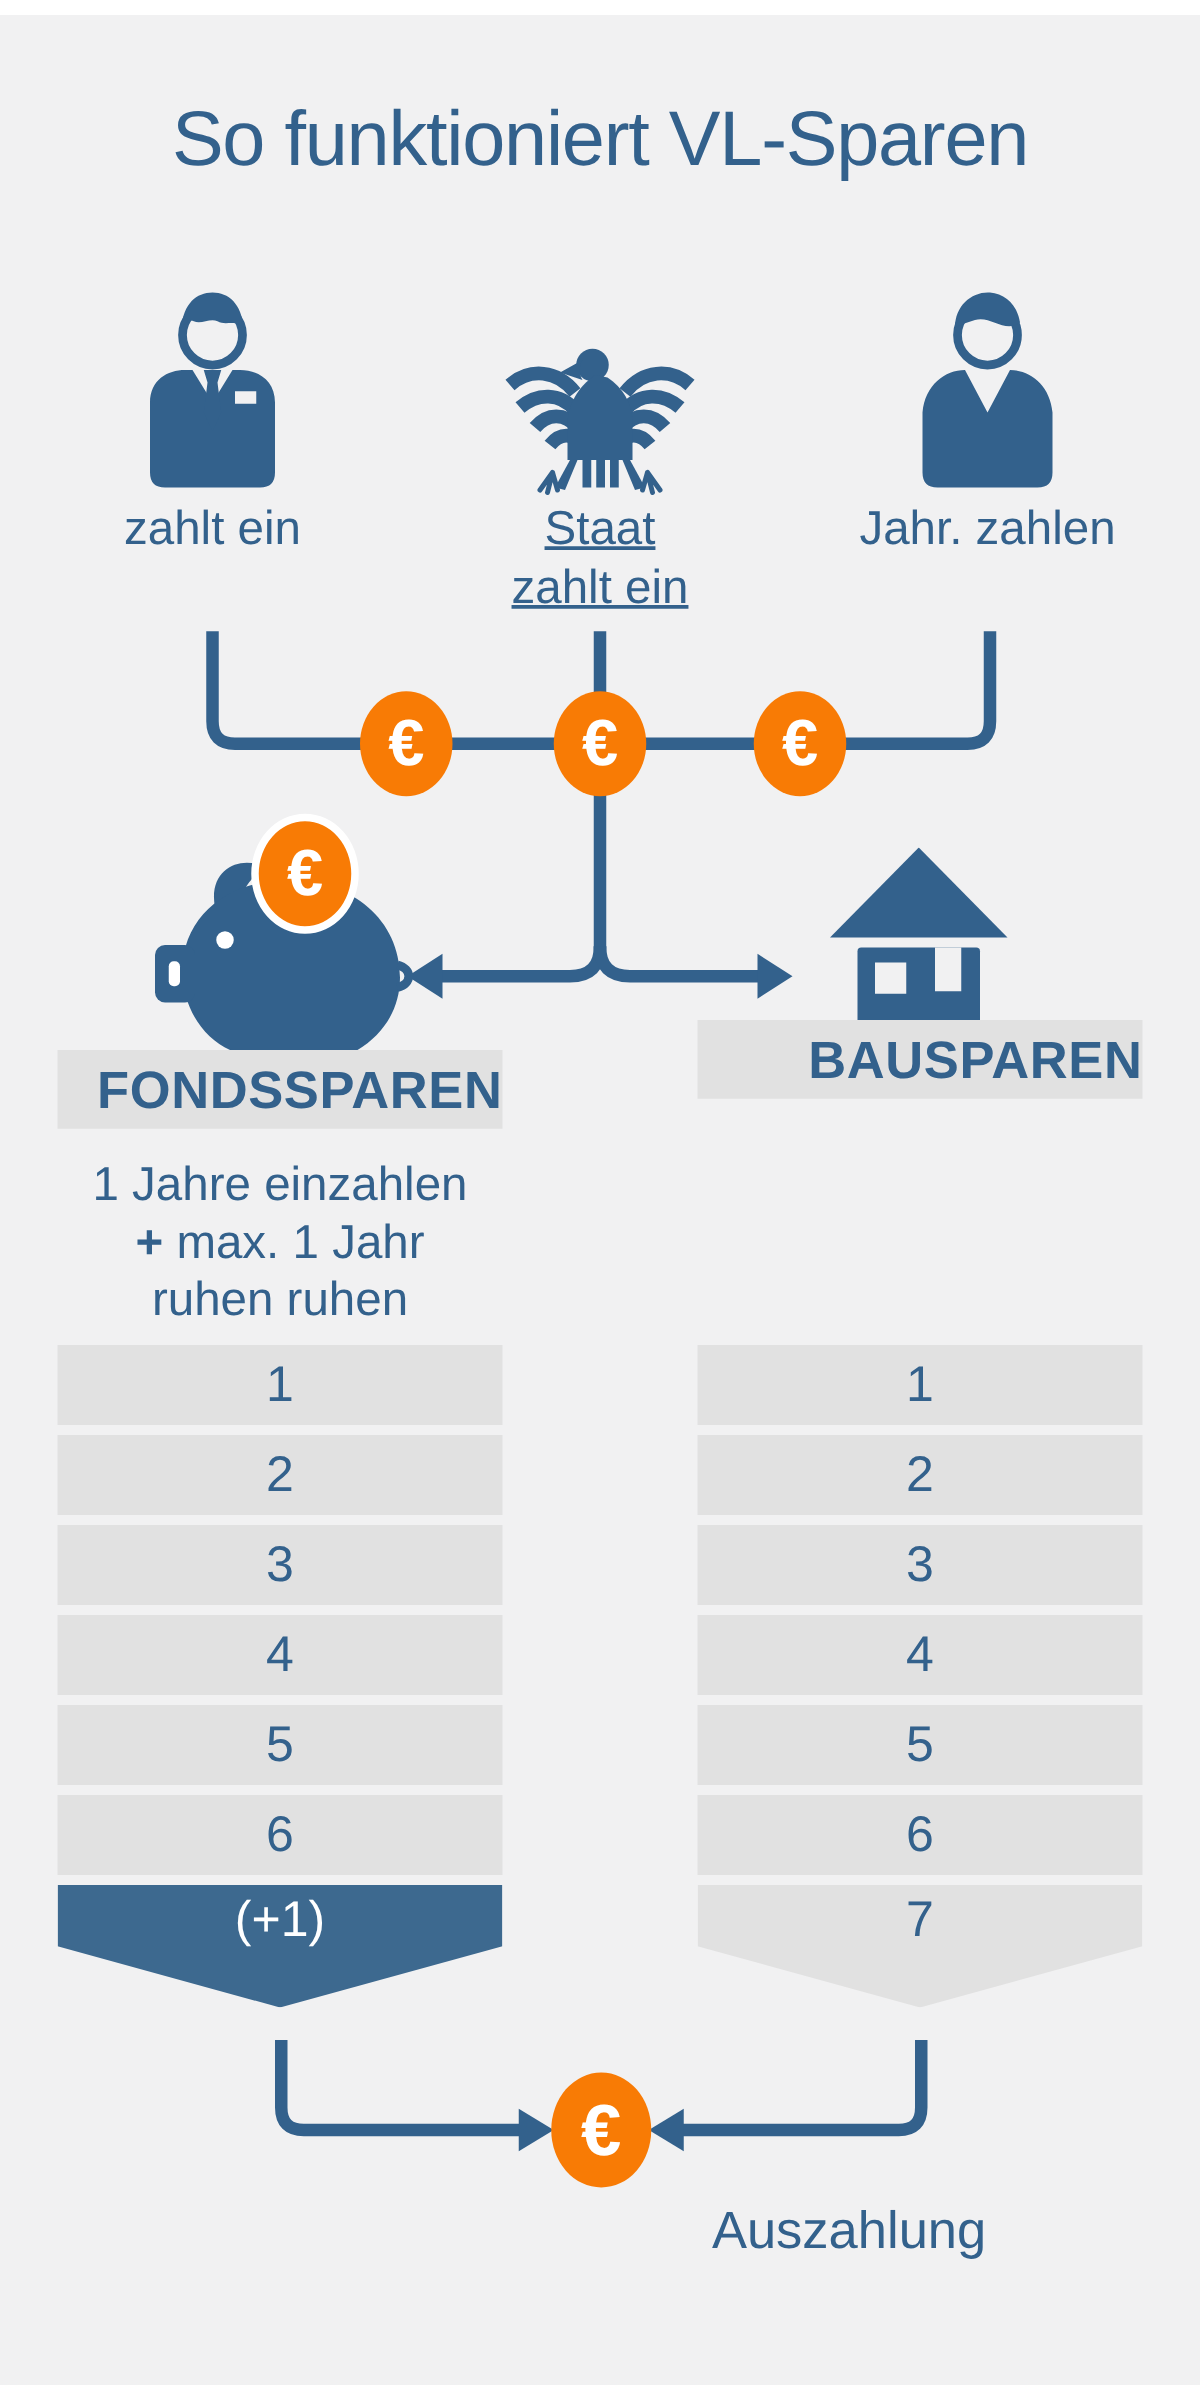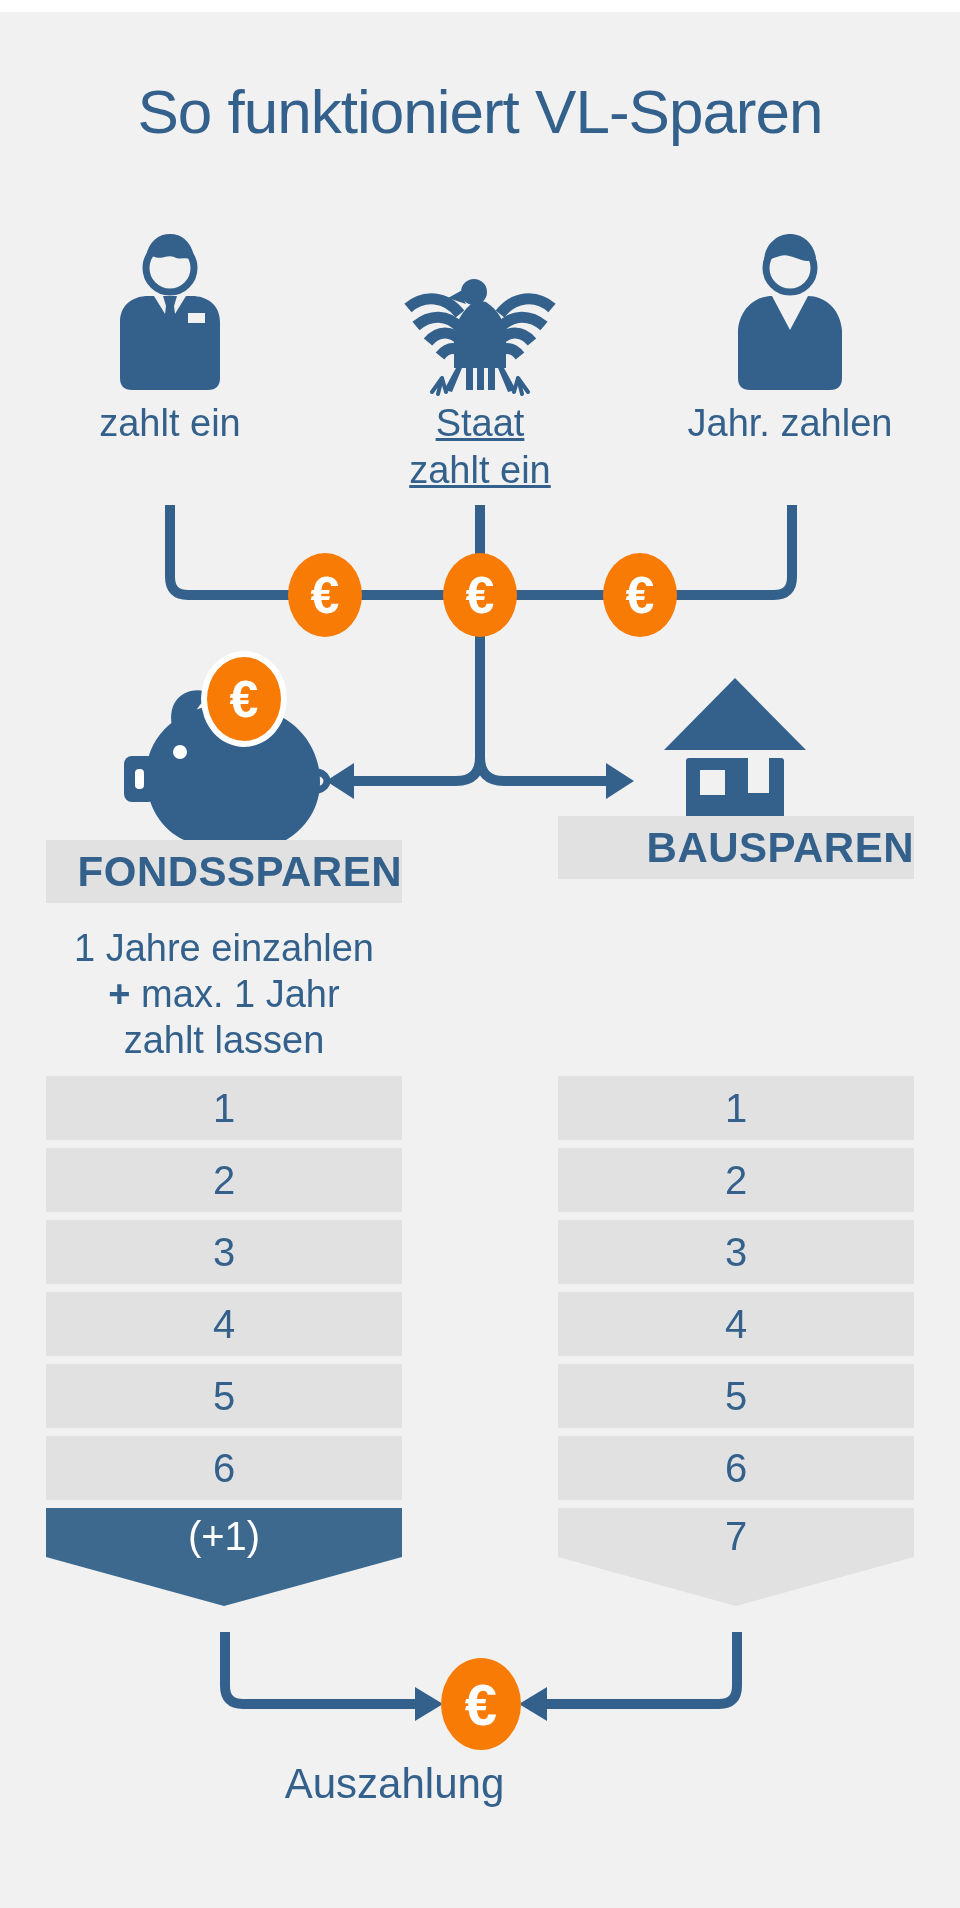--- a/index.html
+++ b/index.html
@@ -25,21 +25,21 @@
   .desc{width:356px;text-align:center;font-size:38px;line-height:46px;color:var(--blue);}
   .bold{font-weight:bold;}
   .row{position:absolute;width:356px;height:64px;background:var(--bar);color:var(--blue);
        font-size:40px;line-height:64px;text-align:center;}
   .col-left{left:46px;}
   .col-right{left:558px;}
   .pennant{position:absolute;width:356px;height:98px;top:1508px;font-size:40px;line-height:56px;
            text-align:center;clip-path:polygon(0 0,100% 0,100% 50%,50% 100%,0 50%);}
   #pennant-left{background:var(--steel);color:#fff;}
   #pennant-right{background:var(--bar);color:var(--blue);}
-  #payout-label{left:0;top:1760px;width:789px;text-align:center;font-size:42px;color:var(--blue);}
+  #payout-label{left:0;top:1760px;width:789px;text-align:right;font-size:42px;color:var(--blue);}
 </style>
 </head>
 <body>
 
 <div id="canvas">
   <div id="top-strip" class="abs"></div>
 
   <div id="title" class="abs">So funktioniert VL-Sparen</div>
 
   <svg class="abs" style="left:108px;top:226px;" width="124" height="166" viewBox="0 0 124 166">
@@ -133,21 +133,21 @@
 
   <div class="abs hdr col-left" style="top:840px;">FONDSSPAREN</div>
   <div class="abs hdr col-right" style="top:816px;">BAUSPAREN</div>
 
   <div class="abs desc col-left" style="top:925px;">
     <div>1 Jahre einzahlen</div>
     <div>
       <span class="bold">+</span>
       <span>max. 1 Jahr</span>
     </div>
-    <div>zahlt lassen</div>
+    <div>ruhen ruhen</div>
   </div>
   <div class="abs desc col-right" style="top:925px;">
   </div>
 
   <div class="row col-left" style="top:1076px;">1</div>
   <div class="row col-left" style="top:1148px;">2</div>
   <div class="row col-left" style="top:1220px;">3</div>
   <div class="row col-left" style="top:1292px;">4</div>
   <div class="row col-left" style="top:1364px;">5</div>
   <div class="row col-left" style="top:1436px;">6</div>

